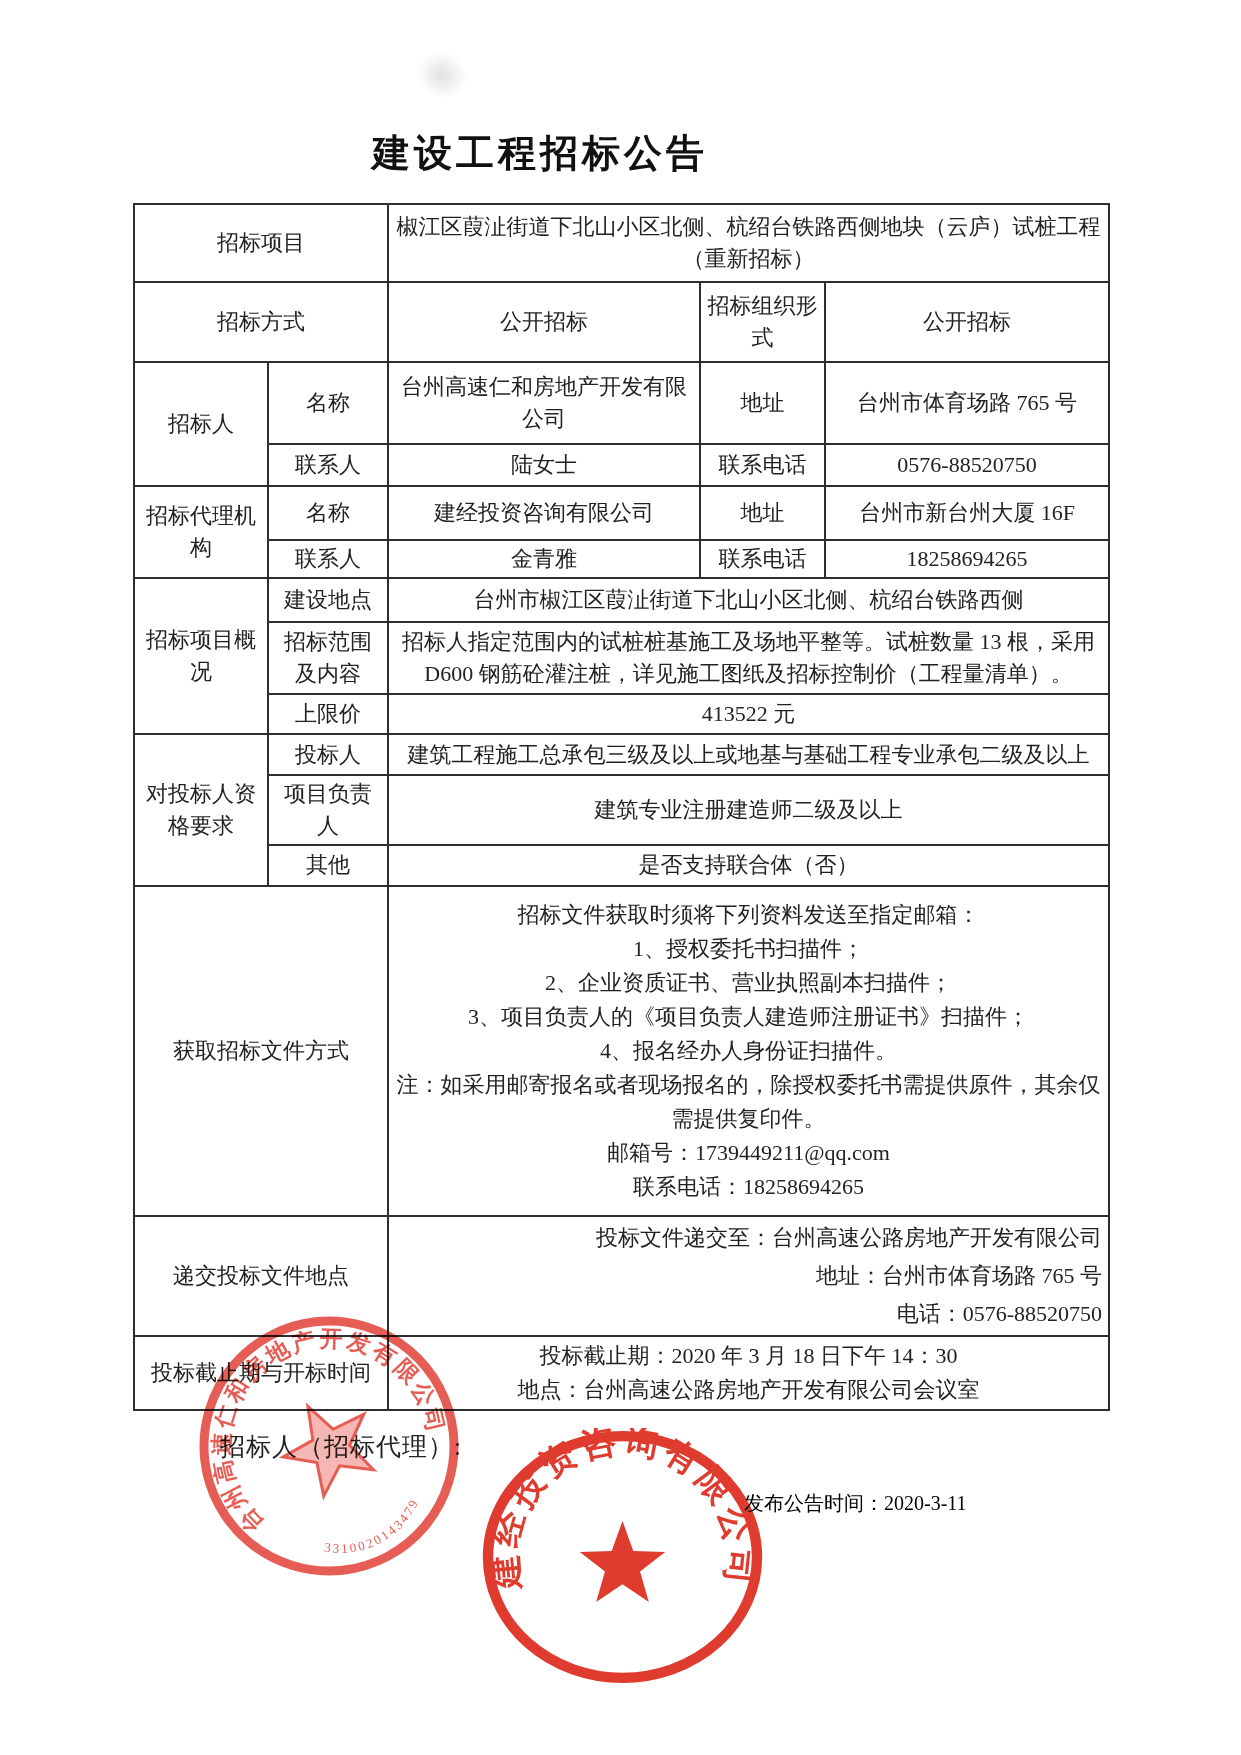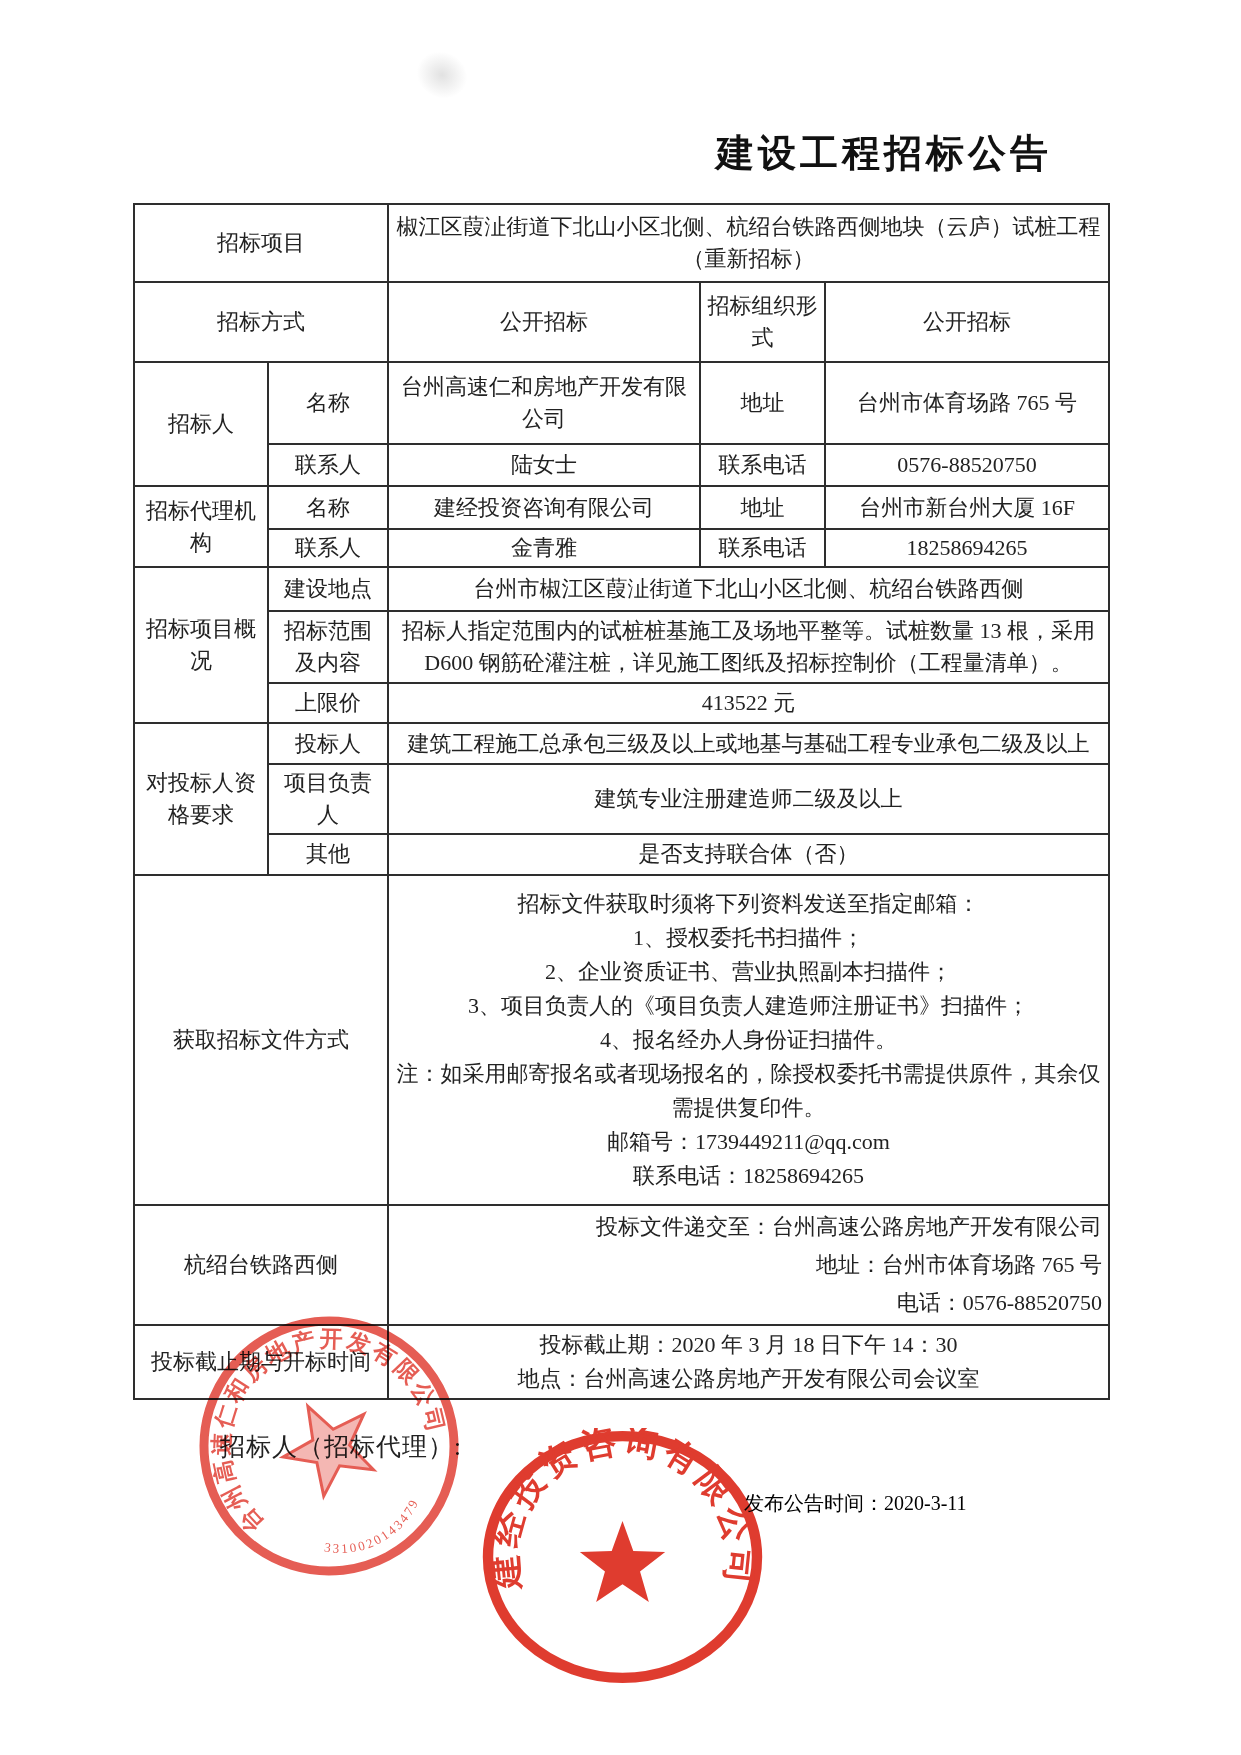--- a/index.html
+++ b/index.html
@@ -2,21 +2,21 @@
 <html><head>
 <meta charset="utf-8">
 <style>
   html,body{margin:0;padding:0;}
   body{
     width:1241px;height:1755px;position:relative;overflow:hidden;
     background:#ffffff;color:#1f1f1f;
     font-family:"Liberation Serif","DejaVu Serif",serif;
   }
   .page-title{
-    position:absolute;top:128px;left:4px;width:1048px;text-align:right;
+    position:absolute;top:128px;left:16px;width:1048px;text-align:center;
     font-size:38px;font-weight:700;letter-spacing:4px;color:#111;
   }
   table.doc{
     position:absolute;left:133px;top:203px;width:975px;
     border-collapse:collapse;table-layout:fixed;
     font-size:22px;color:#222;
   }
   table.doc td{
     border:2px solid #2e2e2e;padding:2px 6px;
     text-align:center;vertical-align:middle;line-height:1.45;
@@ -81,21 +81,21 @@
       <td>地址</td>
       <td>台州市体育场路 765 号</td>
     </tr>
     <tr style="height:42px">
       <td>联系人</td>
       <td>陆女士</td>
       <td>联系电话</td>
       <td>0576-88520750</td>
     </tr>
 
-    <tr style="height:43px">
+    <tr style="height:54px">
       <td rowspan="2">招标代理机构</td>
       <td>名称</td>
       <td>建经投资咨询有限公司</td>
       <td>地址</td>
       <td>台州市新台州大厦 16F</td>
     </tr>
     <tr style="height:38px">
       <td>联系人</td>
       <td>金青雅</td>
       <td>联系电话</td>
@@ -138,21 +138,21 @@
         <div>2、企业资质证书、营业执照副本扫描件；</div>
         <div>3、项目负责人的《项目负责人建造师注册证书》扫描件；</div>
         <div>4、报名经办人身份证扫描件。</div>
         <div>注：如采用邮寄报名或者现场报名的，除授权委托书需提供原件，其余仅需提供复印件。</div>
         <div>邮箱号：1739449211@qq.com</div>
         <div>联系电话：18258694265</div>
       </td>
     </tr>
 
     <tr style="height:120px">
-      <td colspan="2">杭绍台铁路西侧</td>
+      <td colspan="2">递交投标文件地点</td>
       <td colspan="3" class="txt submit-cell lines-sub">
         <div>投标文件递交至：台州高速公路房地产开发有限公司</div>
         <div>地址：台州市体育场路 765 号</div>
         <div>电话：0576-88520750</div>
       </td>
     </tr>
 
     <tr style="height:72px">
       <td colspan="2">投标截止期与开标时间</td>
       <td colspan="3" class="txt dl-cell lines-dl">

